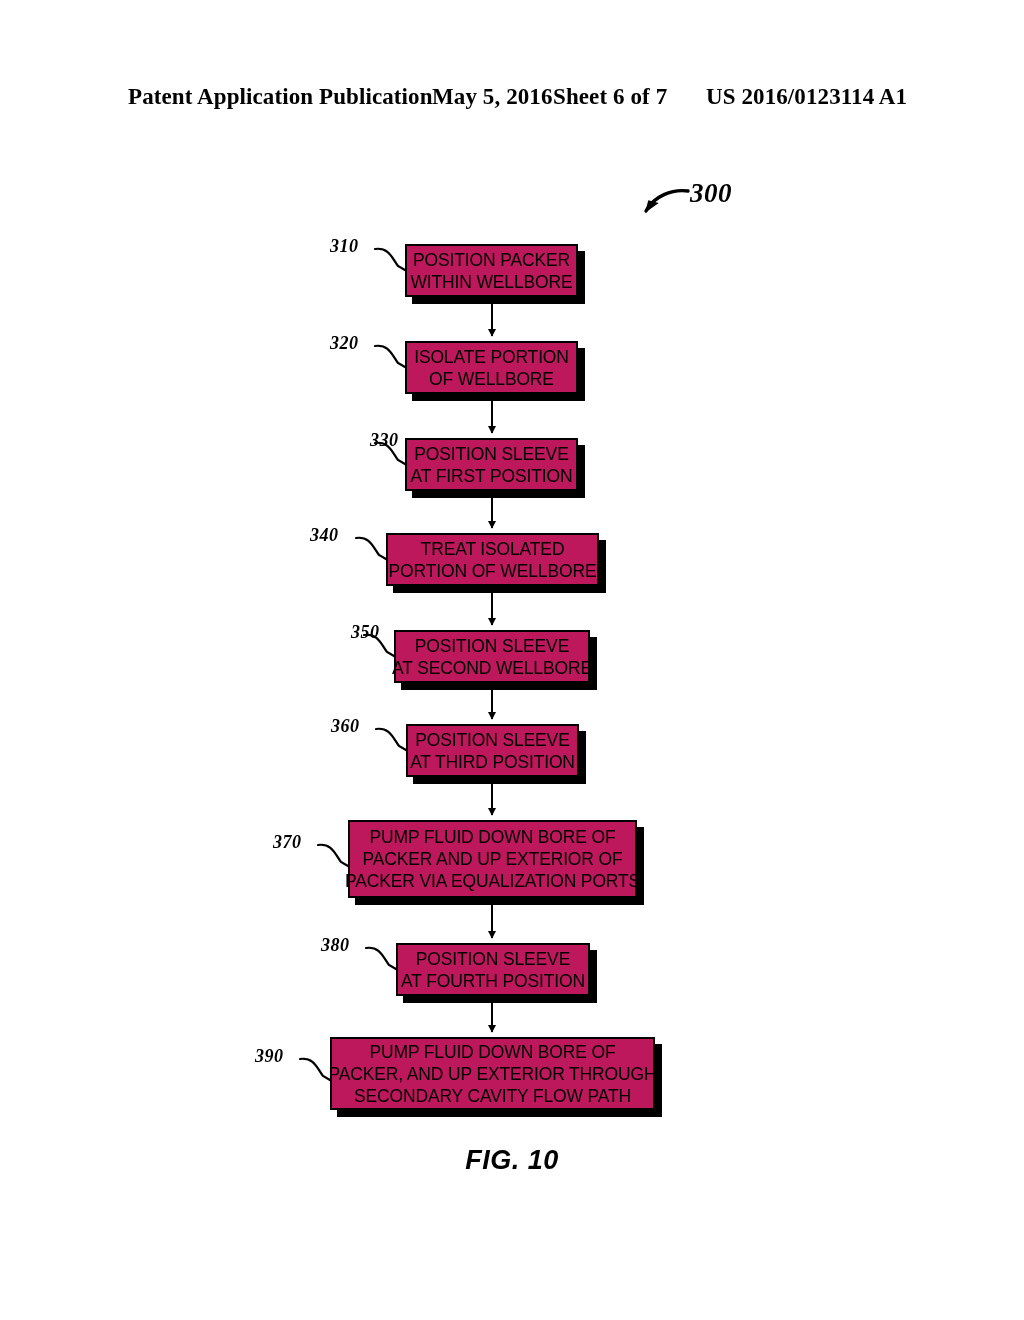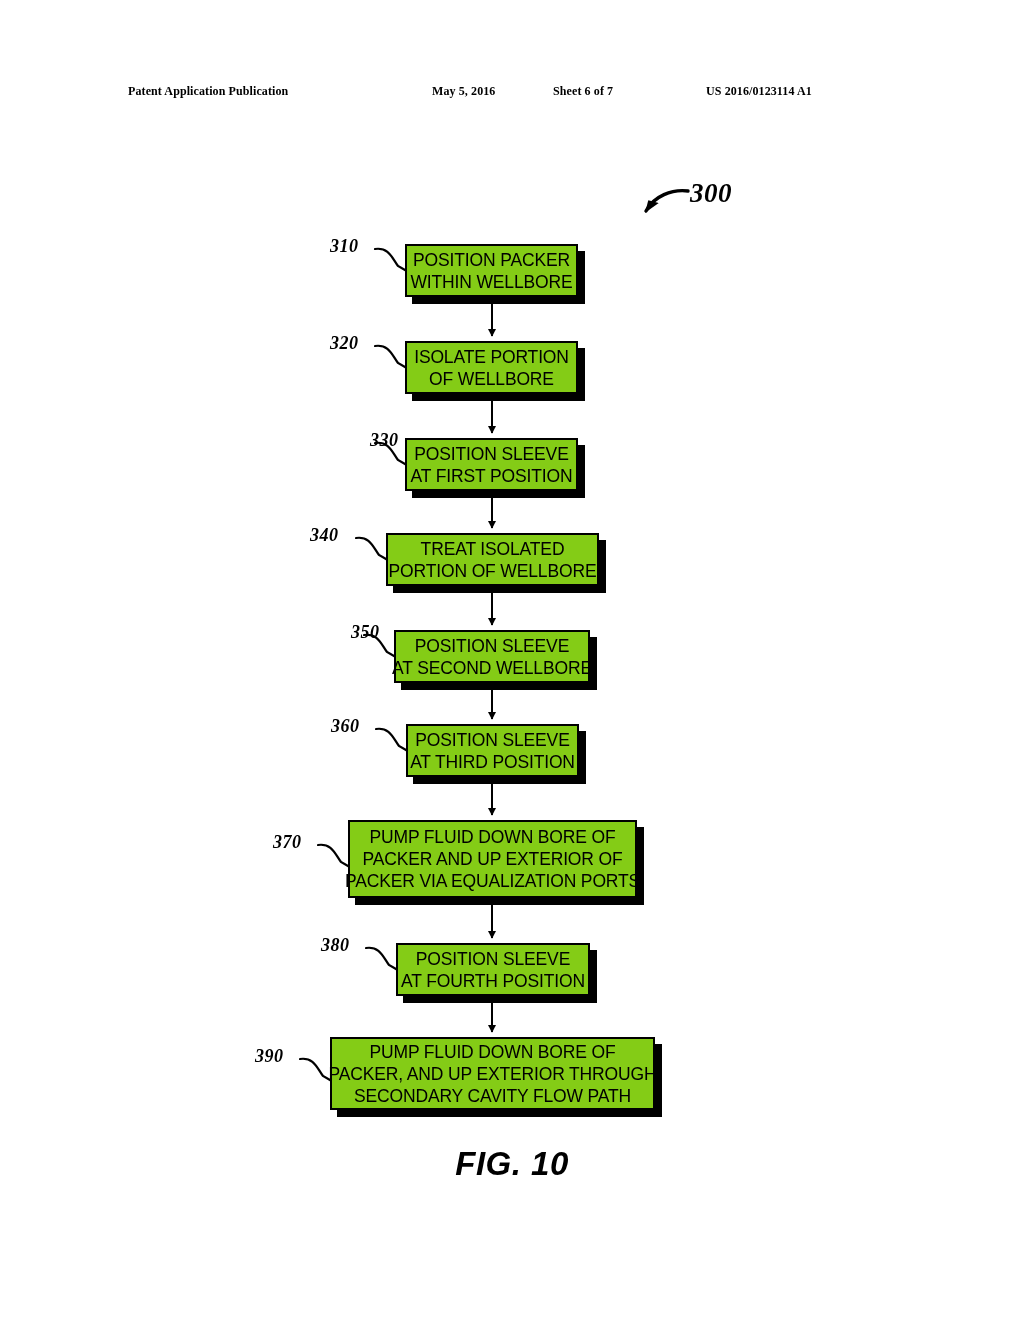--- a/index.html
+++ b/index.html
@@ -19,21 +19,21 @@
 
   
   #page-header {
     position: absolute;
     left: 0;
     top: 84px;
     width: 1024px;
     height: 26px;
     font-family: "Liberation Serif", serif;
     font-weight: bold;
-    font-size: 12px;
+    font-size: 23px;
     letter-spacing: 0.1px;
     white-space: nowrap;
   }
   #page-header .hdr-pub   { position: absolute; left: 128px; top: 0; }
   #page-header .hdr-date  { position: absolute; left: 432px; top: 0; }
   #page-header .hdr-sheet { position: absolute; left: 553px; top: 0; }
   #page-header .hdr-num   { position: absolute; left: 706px; top: 0; }
 
   
   #figure-canvas {
@@ -49,21 +49,21 @@
     top: 0;
     width: 1024px;
     height: 1320px;
     overflow: visible;
   }
 
   
   .flow-box {
     position: absolute;
     box-sizing: border-box;
-    background: #84cc16;
+    background: #be185d;
     border: 2.5px solid #000000;
     display: flex;
     flex-direction: column;
     align-items: center;
     justify-content: center;
     text-align: center;
     z-index: 3;
   }
   .flow-box .bx-line {
     display: block;
@@ -94,21 +94,21 @@
   
   #fig-caption {
     position: absolute;
     left: 0;
     top: 1145px;
     width: 1024px;
     text-align: center;
     font-family: "Liberation Sans", sans-serif;
     font-style: italic;
     font-weight: bold;
-    font-size: 33px;
+    font-size: 27px;
     letter-spacing: 0.5px;
   }
 </style>
 </head>
 <body>
 
 <div id="page-header">
   <span class="hdr-pub">Patent Application Publication</span>
   <span class="hdr-date">May 5, 2016</span>
   <span class="hdr-sheet">Sheet 6 of 7</span>

